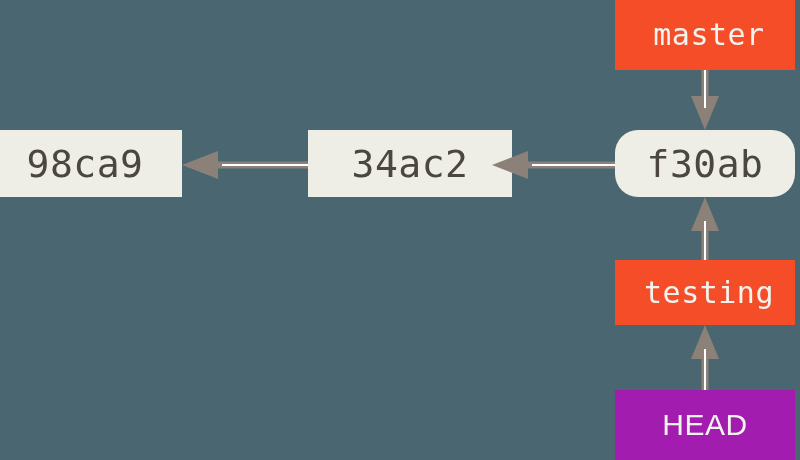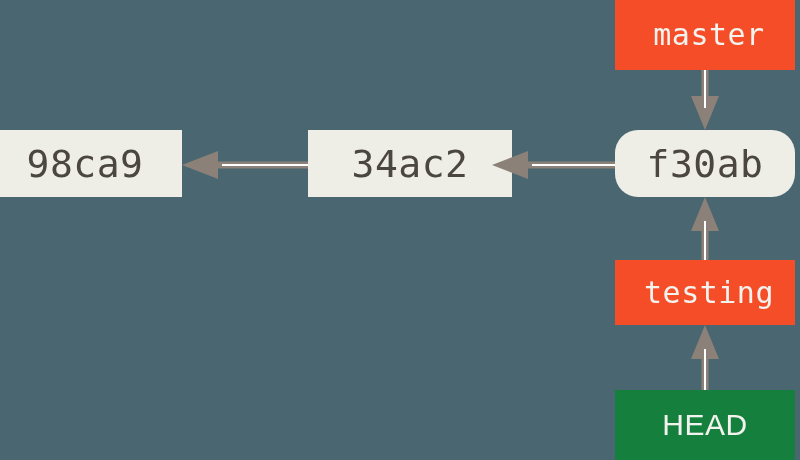--- a/index.html
+++ b/index.html
@@ -48,21 +48,21 @@
   }
   .branch .node-label {
     color: #f2f2ee;
     font-family: "DejaVu Sans Mono", "Liberation Mono", monospace;
     font-size: 30px;
     letter-spacing: 0.5px;
   }
 
   
   .head {
-    background: #15803d;
+    background: #a21caf;
   }
   .head .node-label {
     color: #f2f2ee;
     font-family: "Liberation Sans", sans-serif;
     font-size: 30px;
     letter-spacing: 0.5px;
   }
 
   
   .arrow {

